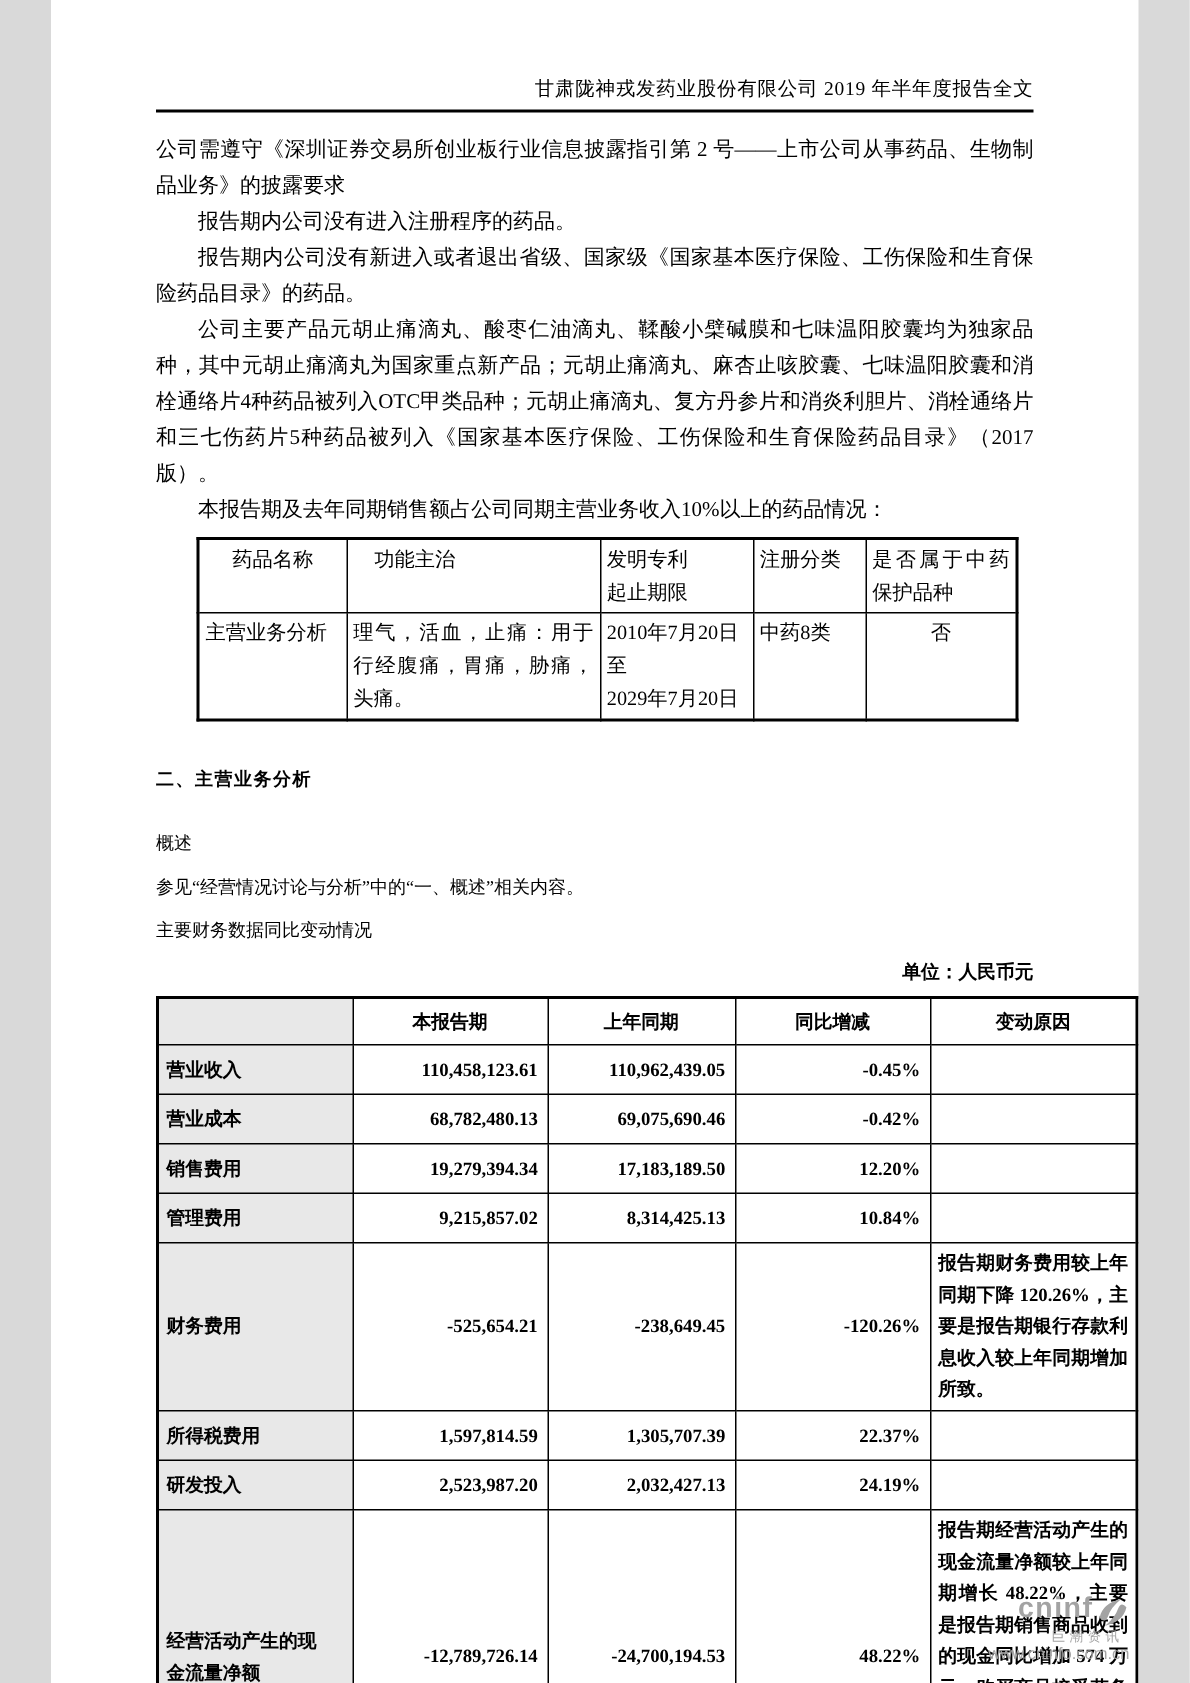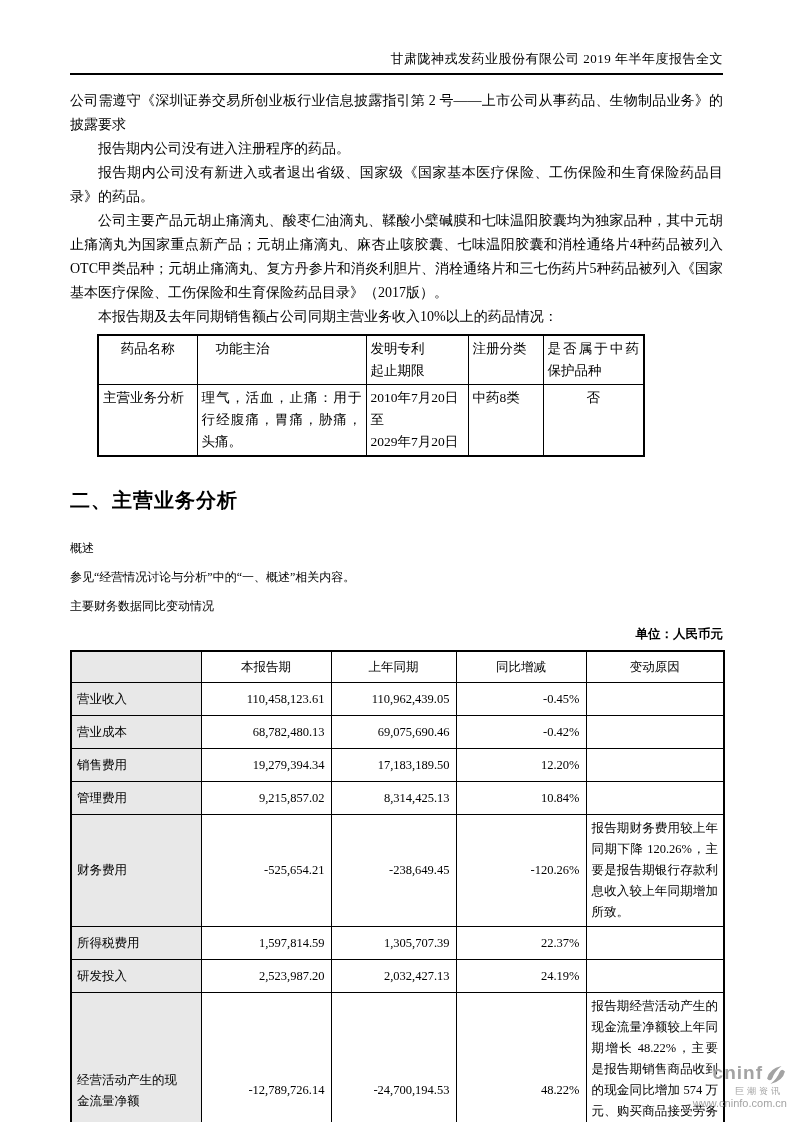--- a/index.html
+++ b/index.html
@@ -1,17 +1,17 @@
 <!DOCTYPE html>
 <html><head>
 <meta charset="utf-8">
 <style>
   html,body{margin:0;padding:0;background:#d9d9d9;}
   .page{
-    width:793px;height:1122px;position:relative;background:#ffffff;
+    width:725px;height:1122px;position:relative;background:#ffffff;
     font-family:"Liberation Serif","DejaVu Serif",serif;color:#000;
     margin:0 auto;overflow:hidden;box-sizing:border-box;
   }
   .inner{padding:0 70px;}
   
   .doc-header{padding-top:50px;}
   .doc-title{text-align:right;font-size:13px;letter-spacing:.5px;padding-bottom:5px;}
   .header-rule{border-bottom:2px solid #000;height:0;}
   
   .para{font-size:14px;line-height:24px;margin:0;text-align:justify;}
@@ -22,28 +22,28 @@
     font-size:13.5px;border:2px solid #000;}
   .drug-table td{border:1px solid #000;vertical-align:top;padding:2px 4px;line-height:22px;}
   .drug-table .th-name{text-align:center;}
   .drug-table .th-ind{padding-left:18px;}
   .drug-table tr.dt-head td{height:44px;}
   .drug-table tr.dt-row td{height:52px;}
   .preline{white-space:pre-line;}
   .cell-just{text-align:justify;}
   .cell-center{text-align:center;}
   
-  .section-heading{margin-top:30px;font-size:20px;font-weight:bold;letter-spacing:1px;
+  .section-heading{margin-top:30px;font-size:12px;font-weight:bold;letter-spacing:1px;
     font-family:"Liberation Sans","DejaVu Sans",sans-serif;}
   .small-line{font-size:12px;margin-top:13px;line-height:16px;}
   .unit-line{font-size:12.5px;text-align:right;margin-top:12px;font-weight:bold;}
   
   .fin-table{border-collapse:collapse;table-layout:fixed;margin-top:7px;width:653px;
     font-size:12.5px;border:2px solid #000;}
-  .fin-table td{border:1px solid #000;vertical-align:middle;padding:2px 5px;line-height:21px;}
+  .fin-table td{border:1px solid #000;vertical-align:middle;padding:2px 5px;line-height:21px;font-weight:bold;}
   .fin-table td.hd{text-align:center;height:26px;}
   .fin-table td.lbl{background:#e8e8e8;text-align:left;padding:2px 19px 2px 5px;}
   .fin-table td.num{text-align:right;padding-right:6px;font-size:12.5px;}
   .fin-table td.rsn{text-align:justify;padding:3px 5px;}
   .fin-table tr.r-std td{height:26px;}
   .cninfo{position:absolute;right:6px;bottom:12px;text-align:right;color:#a3a3a3;
     font-family:"Liberation Sans","DejaVu Sans",sans-serif;}
   .cninfo-top{display:flex;justify-content:flex-end;gap:2px;}
   .cninfo-word{font-size:19px;font-weight:bold;letter-spacing:1px;line-height:18px;}
   .cninfo-swirl{width:22px;height:22px;}

